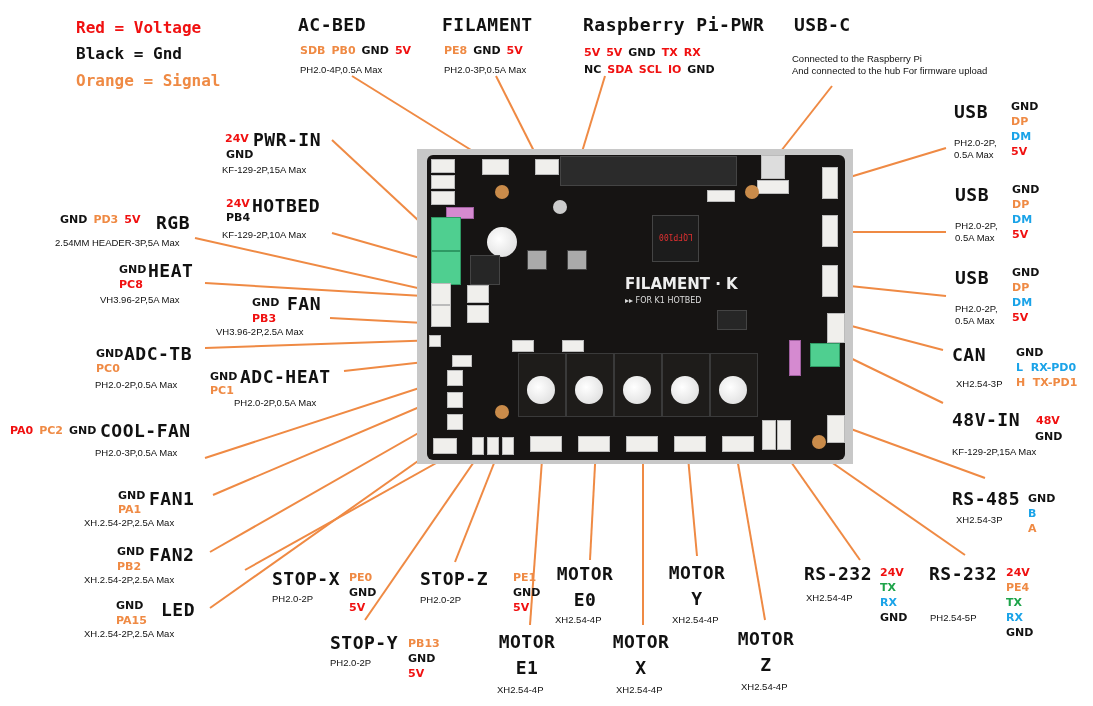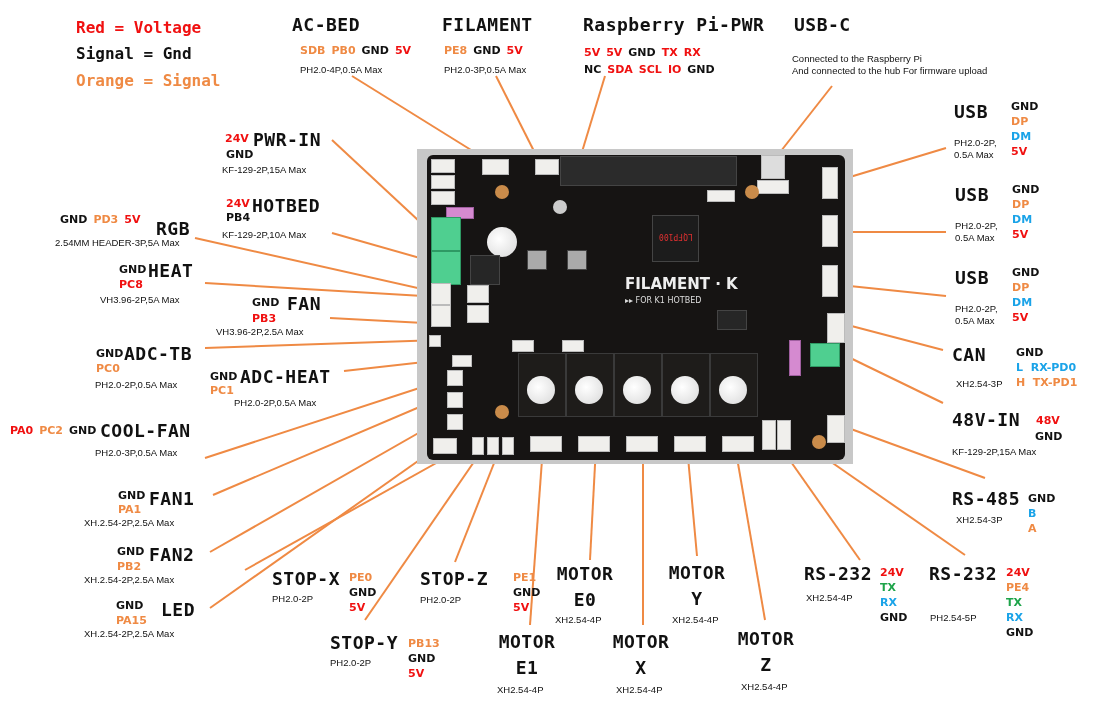--- a/index.html
+++ b/index.html
@@ -169,24 +169,24 @@
     <div class="conn" style="left:151px;top:281px;width:30px;height:14px"></div>
     <div class="conn" style="left:199px;top:281px;width:30px;height:14px"></div>
     <div class="conn" style="left:247px;top:281px;width:30px;height:14px"></div>
     <div class="conn" style="left:295px;top:281px;width:30px;height:14px"></div>
     <div class="conn" style="left:335px;top:265px;width:12px;height:28px"></div>
     <div class="conn" style="left:350px;top:265px;width:12px;height:28px"></div>
   </div>
 </div>
 
 <div class="abs legend" style="left:76px;top:18px;color:#f01010">Red = Voltage</div>
-<div class="abs legend" style="left:76px;top:44px;color:#111">Signal = Gnd</div>
+<div class="abs legend" style="left:76px;top:44px;color:#111">Black = Gnd</div>
 <div class="abs legend" style="left:76px;top:71px;color:#ef8a44">Orange = Signal</div>
 
-<div class="abs title" style="left:292px;top:14px">AC-BED</div>
+<div class="abs title" style="left:298px;top:14px">AC-BED</div>
 <div class="abs pin pins" style="left:300px;top:44px">
   <span class="org">SDB</span><span class="org">PB0</span><span class="blk">GND</span><span class="red">5V</span>
 </div>
 <div class="abs spec" style="left:300px;top:64px">PH2.0-4P,0.5A Max</div>
 
 <div class="abs title" style="left:442px;top:14px">FILAMENT</div>
 <div class="abs pin pins" style="left:444px;top:44px">
   <span class="org">PE8</span><span class="blk">GND</span><span class="red">5V</span>
 </div>
 <div class="abs spec" style="left:444px;top:64px">PH2.0-3P,0.5A Max</div>
@@ -209,21 +209,21 @@
 <div class="abs spec" style="left:222px;top:164px">KF-129-2P,15A Max</div>
 
 <div class="abs pin red" style="left:226px;top:197px">24V</div>
 <div class="abs title" style="left:252px;top:195px">HOTBED</div>
 <div class="abs pin blk" style="left:226px;top:211px">PB4</div>
 <div class="abs spec" style="left:222px;top:229px">KF-129-2P,10A Max</div>
 
 <div class="abs pin pins" style="left:60px;top:213px">
   <span class="blk">GND</span><span class="org">PD3</span><span class="red">5V</span>
 </div>
-<div class="abs title" style="left:156px;top:218px">RGB</div>
+<div class="abs title" style="left:156px;top:212px">RGB</div>
 <div class="abs spec" style="left:55px;top:237px">2.54MM HEADER-3P,5A Max</div>
 
 <div class="abs pin blk" style="left:119px;top:263px">GND</div>
 <div class="abs title" style="left:148px;top:260px">HEAT</div>
 <div class="abs pin red" style="left:119px;top:278px">PC8</div>
 <div class="abs spec" style="left:100px;top:294px">VH3.96-2P,5A Max</div>
 
 <div class="abs pin blk" style="left:252px;top:296px">GND</div>
 <div class="abs title" style="left:287px;top:293px">FAN</div>
 <div class="abs pin red" style="left:252px;top:312px">PB3</div>

